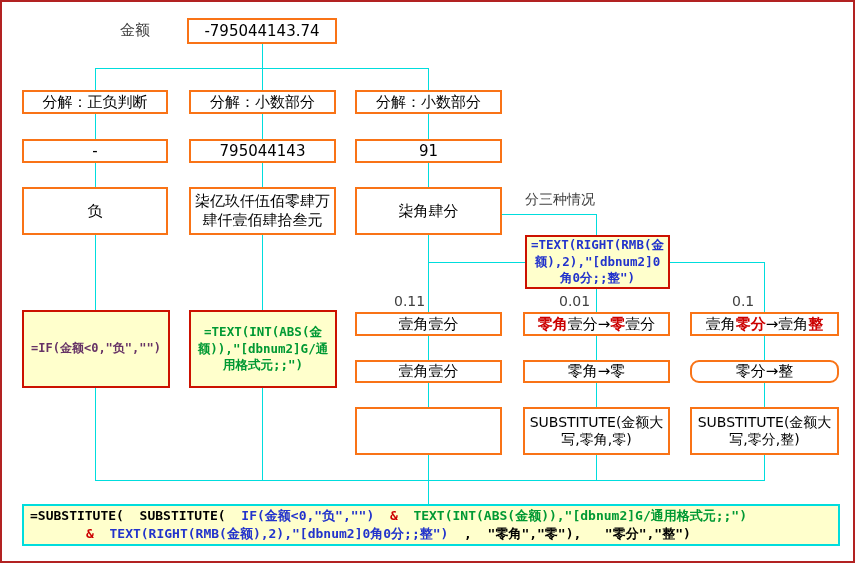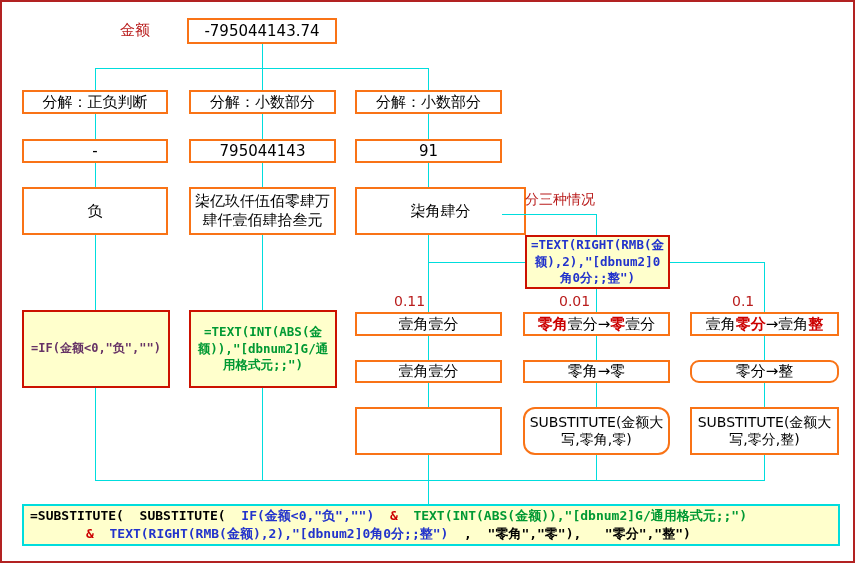--- a/index.html
+++ b/index.html
@@ -9,21 +9,21 @@
       display:flex;align-items:center;justify-content:center;text-align:center;
       color:#000;font-size:15px;line-height:1.25;}
   .fx{position:absolute;box-sizing:border-box;border:2px solid #cc1100;background:#ffffcc;
       display:flex;align-items:center;justify-content:center;text-align:center;
       font-family:"DejaVu Sans Mono",monospace;font-weight:bold;font-size:12.5px;
       line-height:1.32;padding:2px;word-break:break-all;}
   .bot{position:absolute;box-sizing:border-box;border:2px solid #00dddd;background:#ffffcc;
        display:flex;flex-direction:column;justify-content:center;
        font-family:"DejaVu Sans Mono",monospace;font-weight:bold;font-size:13px;}
   .fline{white-space:pre;line-height:18px;overflow:hidden;}
-  .lbl{position:absolute;color:#b91c1c;font-size:14px;line-height:1;}
+  .lbl{position:absolute;color:#404040;font-size:14px;line-height:1;}
   .hl,.vl{position:absolute;background:#00dddd;display:block;}
   .hl{height:1px;}
   .vl{width:1px;}
   .c-k{color:#000000;}
   .c-r{color:#cc0000;font-weight:bold;}
   .c-b{color:#2233cc;}
   .c-g{color:#009933;}
   .c-p{color:#663366;}
   .seg-r{color:#cc0000;font-weight:bold;}
   .seg-k{color:#000;}
@@ -54,21 +54,21 @@
   <div class="bx" style="left:20px;top:137px;width:146px;height:24px;">-</div>
   <div class="bx" style="left:187px;top:137px;width:147px;height:24px;">795044143</div>
   <div class="bx" style="left:353px;top:137px;width:147px;height:24px;">91</div>
 
   <i class="vl" style="left:93px;top:161px;height:24px;"></i>
   <i class="vl" style="left:260px;top:161px;height:24px;"></i>
   <i class="vl" style="left:426px;top:161px;height:24px;"></i>
 
   <div class="bx" style="left:20px;top:185px;width:146px;height:48px;">负</div>
   <div class="bx two-line" style="left:187px;top:185px;width:147px;height:48px;">柒亿玖仟伍佰零肆万肆仟壹佰肆拾叁元</div>
-  <div class="bx" style="left:353px;top:185px;width:171px;height:48px;">柒角肆分</div>
+  <div class="bx" style="left:353px;top:185px;width:147px;height:48px;">柒角肆分</div>
 
   <div class="lbl" style="left:523px;top:190px;">分三种情况</div>
   <i class="hl" style="left:500px;top:212px;width:95px;"></i>
   <i class="vl" style="left:594px;top:212px;height:21px;"></i>
 
   <div class="fx c-b" style="left:523px;top:233px;width:145px;height:54px;">=TEXT(RIGHT(RMB(金额),2),"[dbnum2]0角0分;;整")</div>
 
   <i class="hl" style="left:427px;top:260px;width:96px;"></i>
   <i class="hl" style="left:668px;top:260px;width:95px;"></i>
   <i class="vl" style="left:426px;top:233px;height:77px;"></i>
@@ -107,21 +107,21 @@
 
   <div class="bx" style="left:353px;top:358px;width:147px;height:23px;">壹角壹分</div>
   <div class="bx" style="left:521px;top:358px;width:147px;height:23px;">零角→零</div>
   <div class="bx" style="left:688px;top:358px;width:149px;height:23px;border-radius:9px;">零分→整</div>
 
   <i class="vl" style="left:426px;top:381px;height:24px;"></i>
   <i class="vl" style="left:594px;top:381px;height:24px;"></i>
   <i class="vl" style="left:762px;top:381px;height:24px;"></i>
 
   <div class="bx" style="left:353px;top:405px;width:147px;height:48px;"></div>
-  <div class="bx" style="left:521px;top:405px;width:147px;height:48px;font-size:14px;word-break:break-all;padding:0 3px;border-radius:12px;">SUBSTITUTE(金额大写,零角,零)</div>
+  <div class="bx" style="left:521px;top:405px;width:147px;height:48px;font-size:14px;word-break:break-all;padding:0 3px;">SUBSTITUTE(金额大写,零角,零)</div>
   <div class="bx" style="left:688px;top:405px;width:149px;height:48px;font-size:14px;word-break:break-all;padding:8px 3px;">SUBSTITUTE(金额大写,零分,整)</div>
 
   <i class="vl" style="left:93px;top:386px;height:92px;"></i>
   <i class="vl" style="left:260px;top:386px;height:92px;"></i>
   <i class="vl" style="left:426px;top:453px;height:25px;"></i>
   <i class="vl" style="left:594px;top:453px;height:25px;"></i>
   <i class="vl" style="left:762px;top:453px;height:25px;"></i>
   <i class="hl" style="left:93px;top:478px;width:670px;"></i>
   <i class="vl" style="left:426px;top:478px;height:24px;"></i>
 

